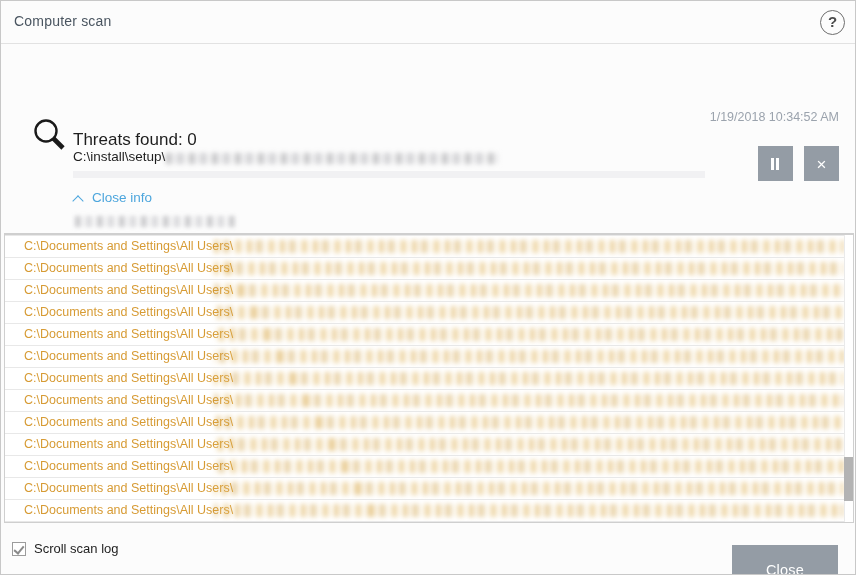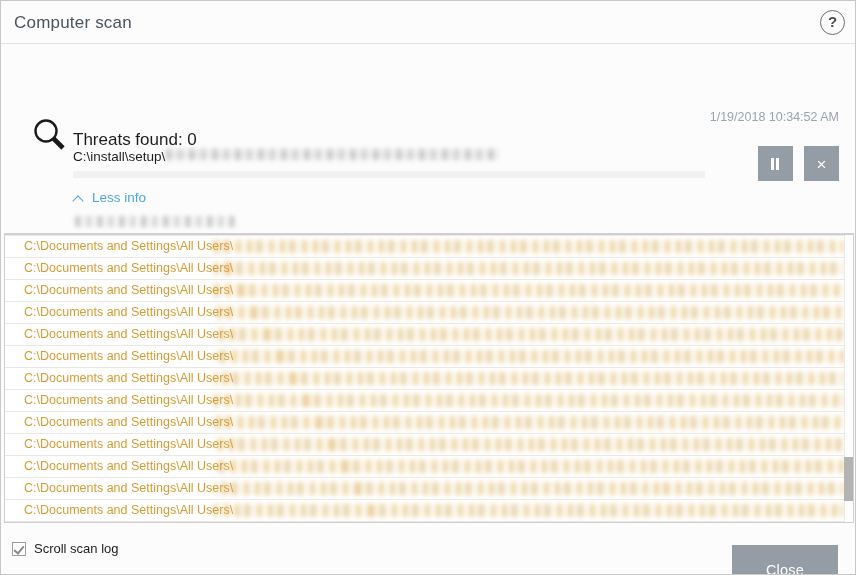--- a/index.html
+++ b/index.html
@@ -32,21 +32,21 @@
     width: 856px;
     height: 43px;
     background: #fcfcfc;
     border-bottom: 1px solid #e2e2e2;
     box-sizing: border-box;
   }
   .title-text {
     position: absolute;
     left: 13px;
     top: 12px;
-    font-size: 17px;
+    font-size: 14px;
     color: #4a5560;
     letter-spacing: 0.2px;
     white-space: nowrap;
     text-align: right;
   }
   .help-btn {
     position: absolute;
     right: 12px;
     top: 9px;
     width: 25px;
@@ -90,21 +90,21 @@
     line-height: 15px;
     white-space: nowrap;
   }
   .path-line {
     margin-top: 2px;
     font-size: 13.5px;
     color: #1e1e1e;
     line-height: 15px;
     white-space: nowrap;
     display: flex;
-    align-items: flex-start;
+    align-items: flex-end;
   }
   .blur-bar {
     display: inline-block;
     height: 11px;
     margin-left: 1px;
     background:
       repeating-linear-gradient(90deg,
         rgba(120,120,125,0.42) 0px, rgba(120,120,125,0.42) 5px,
         rgba(190,190,195,0.18) 6px, rgba(190,190,195,0.18) 11px,
         rgba(140,140,148,0.38) 12px, rgba(140,140,148,0.38) 17px,
@@ -391,21 +391,21 @@
       </div>
       <div class="ctrl-btn">
         <div class="close-glyph">×</div>
       </div>
     </div>
 
     <div class="progress-track"></div>
 
     <div class="lessinfo">
       <span class="chev"></span>
-      <span class="lessinfo-label">Less info</span>
+      <span class="lessinfo-label">Close info</span>
     </div>
 
     <div class="detail-block">
       <div class="detail-blur"></div>
       <div class="detail-line">Objects scanned: 24610</div>
       <div class="detail-line">Duration: 0:00:17</div>
     </div>
   </div>
 
   <div class="log-panel">

